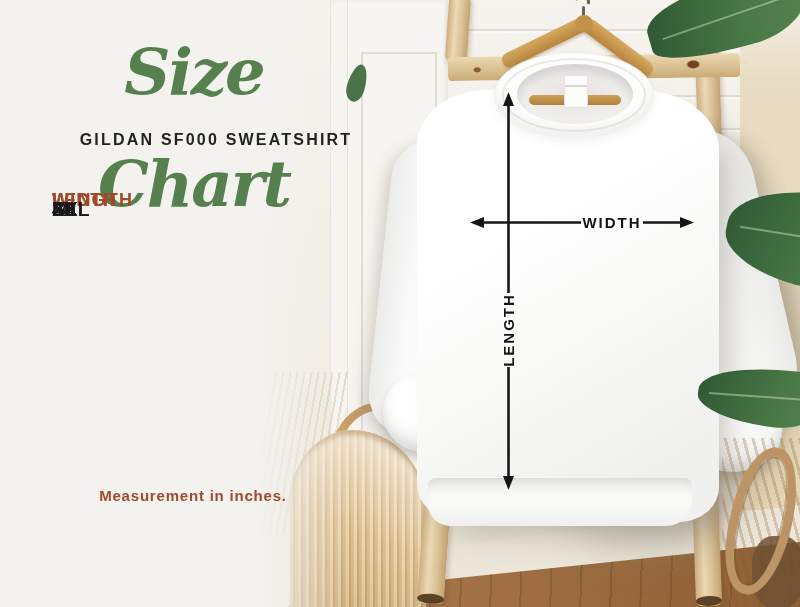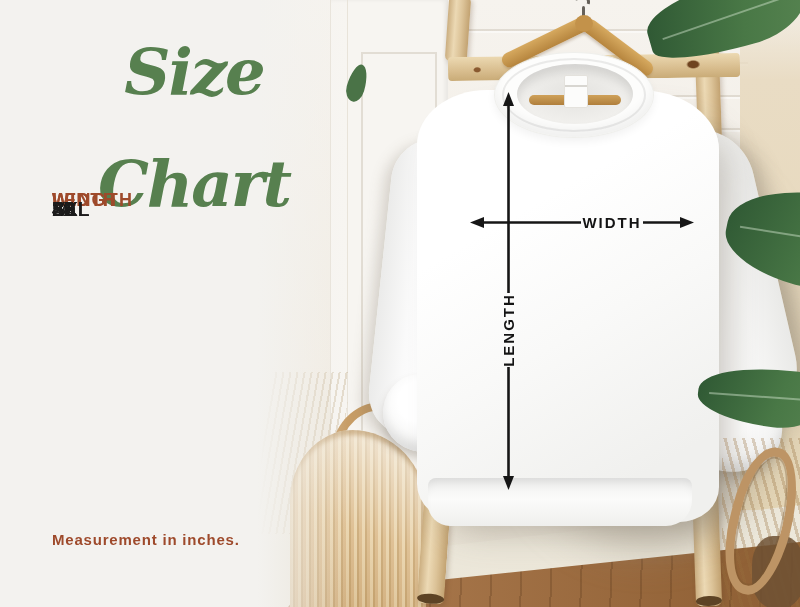--- a/index.html
+++ b/index.html
@@ -137,21 +137,21 @@
   .subtitle{left:62px;top:131px;width:308px;text-align:center;font-size:16px;font-weight:bold;
         letter-spacing:2.2px;color:#222;}
   .size-table{left:52px;top:188px;width:282px;}
   .thead{position:relative;display:grid;grid-template-columns:1fr 1fr 1fr;height:27px;}
   .th{position:relative;text-align:center;font-size:18px;font-weight:bold;letter-spacing:1.2px;
         line-height:25px;}
   .tbody{position:relative;top:4px;}
   .tr{position:relative;display:grid;grid-template-columns:1fr 1fr 1fr;height:33px;margin-bottom:2px;
         background:rgba(255,255,255,.88);}
   .td{position:relative;text-align:center;font-size:21px;color:#1c1c1c;line-height:33px;}
-  .note{left:52px;top:531px;width:282px;text-align:left;font-size:15px;font-weight:bold;
+  .note{left:52px;top:487px;width:282px;text-align:center;font-size:15px;font-weight:bold;
         letter-spacing:.8px;}
 </style>
 </head>
 <body>
 
 <div id="stage">
 
   <div class="scene">
     <div class="panel-lines"></div>
     <div class="beige-wall"></div>
@@ -210,20 +210,21 @@
 
     <div class="wicker">
       <div class="wicker-dark"></div>
       <div class="wicker-loop"></div>
     </div>
   </div>
 
   <div class="fade-overlay"></div>
 
   <div class="title" style="color: rgb(87, 128, 79);">Size Chart</div>
+  <div class="subtitle">GILDAN SF000 SWEATSHIRT</div>
 
   <div class="size-table">
     <div class="thead">
         <div class="th" style="color: rgb(158, 74, 43);">WIDTH</div>
         <div class="th" style="color: rgb(158, 74, 43);">WIDTH</div>
         <div class="th" style="color: rgb(158, 74, 43);">LENGTH</div>
       </div>
     <div class="tbody">
         <div class="tr">
           <div class="td">S</div>

